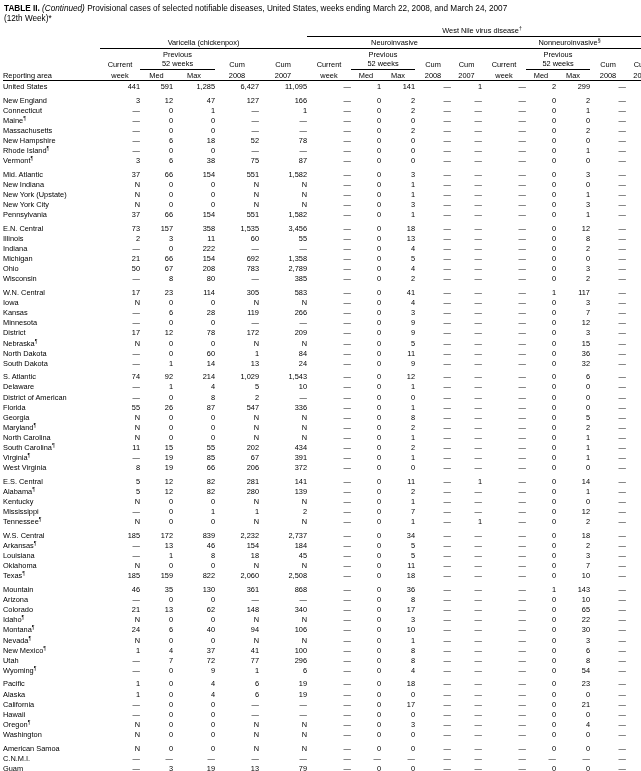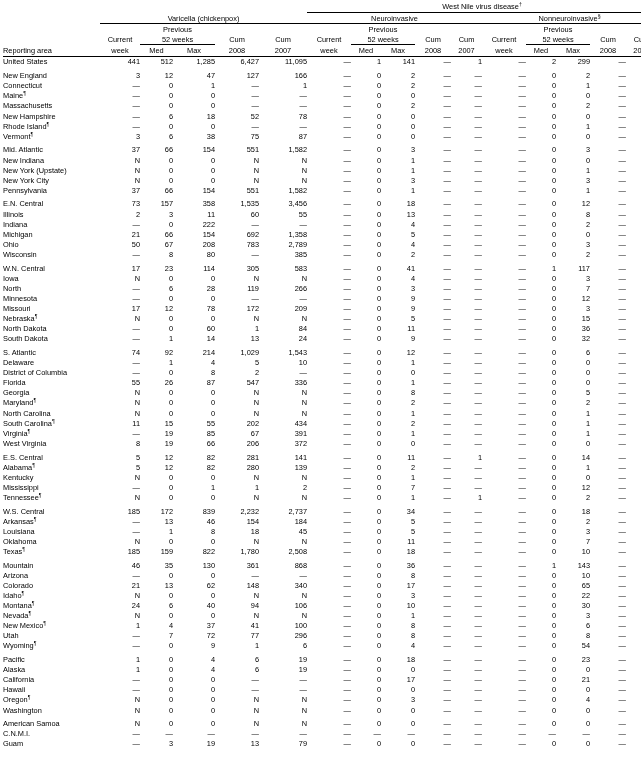--- a/index.html
+++ b/index.html
@@ -48,20 +48,26 @@
   tr.hrow td{height:9.6px;}
   .bold{font-weight:700;}
   .gap td{height:3.6px;font-size:0;line-height:0;}
   sup{font-size:5.2px;vertical-align:super;line-height:0;}
 </style>
 </head>
 <body>
 
 <div class="page">
 
+  <div class="title">
+    <b>TABLE II.</b>
+    <i>(Continued)</i>
+    <span>Provisional cases of selected notifiable diseases, United States, weeks ending March 22, 2008, and March 24, 2007</span><br>
+    <span>(12th Week)*</span>
+  </div>
 
   <table class="main">
     <colgroup>
       <col style="width:97px">
       <col style="width:40px">
         <col style="width:33px">
         <col style="width:42px">
         <col style="width:44px">
         <col style="width:48px">
       <col style="width:44px">
@@ -164,21 +170,21 @@
         <td class="grp">Med</td>
         <td class="grp">Max</td>
         <td class="grp">2008</td>
         <td class="grp">2007</td>
       </tr>
     </tbody>
     <tbody id="body-rows">
         <tr class="row" style="border-bottom: none;">
           <td class="area bold">United States</td>
           <td class="num bold">441</td>
-          <td class="num bold">512</td>
+          <td class="num bold">591</td>
           <td class="num bold">1,285</td>
           <td class="num bold">6,427</td>
           <td class="num bold">11,095</td>
           <td class="num bold">—</td>
           <td class="num bold">1</td>
           <td class="num bold">141</td>
           <td class="num bold">—</td>
           <td class="num bold">1</td>
           <td class="num bold">—</td>
           <td class="num bold">2</td>
@@ -552,21 +558,21 @@
           <td class="num">4</td>
           <td class="num">—</td>
           <td class="num">—</td>
           <td class="num">—</td>
           <td class="num">0</td>
           <td class="num">3</td>
           <td class="num">—</td>
           <td class="num">—</td>
         </tr>
         <tr class="row">
-          <td class="area">North</td>
+          <td class="area">Kansas</td>
           <td class="num">—</td>
           <td class="num">6</td>
           <td class="num">28</td>
           <td class="num">119</td>
           <td class="num">266</td>
           <td class="num">—</td>
           <td class="num">0</td>
           <td class="num">3</td>
           <td class="num">—</td>
           <td class="num">—</td>
@@ -588,21 +594,21 @@
           <td class="num">9</td>
           <td class="num">—</td>
           <td class="num">—</td>
           <td class="num">—</td>
           <td class="num">0</td>
           <td class="num">12</td>
           <td class="num">—</td>
           <td class="num">—</td>
         </tr>
         <tr class="row">
-          <td class="area">Missouri</td>
+          <td class="area">District</td>
           <td class="num">17</td>
           <td class="num">12</td>
           <td class="num">78</td>
           <td class="num">172</td>
           <td class="num">209</td>
           <td class="num">—</td>
           <td class="num">0</td>
           <td class="num">9</td>
           <td class="num">—</td>
           <td class="num">—</td>
@@ -699,21 +705,21 @@
           <td class="num">1</td>
           <td class="num">—</td>
           <td class="num">—</td>
           <td class="num">—</td>
           <td class="num">0</td>
           <td class="num">0</td>
           <td class="num">—</td>
           <td class="num">—</td>
         </tr>
         <tr class="row">
-          <td class="area">District of Columbia</td>
+          <td class="area">District of American</td>
           <td class="num">—</td>
           <td class="num">0</td>
           <td class="num">8</td>
           <td class="num">2</td>
           <td class="num">—</td>
           <td class="num">—</td>
           <td class="num">0</td>
           <td class="num">0</td>
           <td class="num">—</td>
           <td class="num">—</td>
@@ -1015,21 +1021,21 @@
           <td class="num">0</td>
           <td class="num">7</td>
           <td class="num">—</td>
           <td class="num">—</td>
         </tr>
         <tr class="row">
           <td class="area">Texas<sup>¶</sup></td>
           <td class="num">185</td>
           <td class="num">159</td>
           <td class="num">822</td>
-          <td class="num">1,780</td>
+          <td class="num">2,060</td>
           <td class="num">2,508</td>
           <td class="num">—</td>
           <td class="num">0</td>
           <td class="num">18</td>
           <td class="num">—</td>
           <td class="num">—</td>
           <td class="num">—</td>
           <td class="num">0</td>
           <td class="num">10</td>
           <td class="num">—</td>

